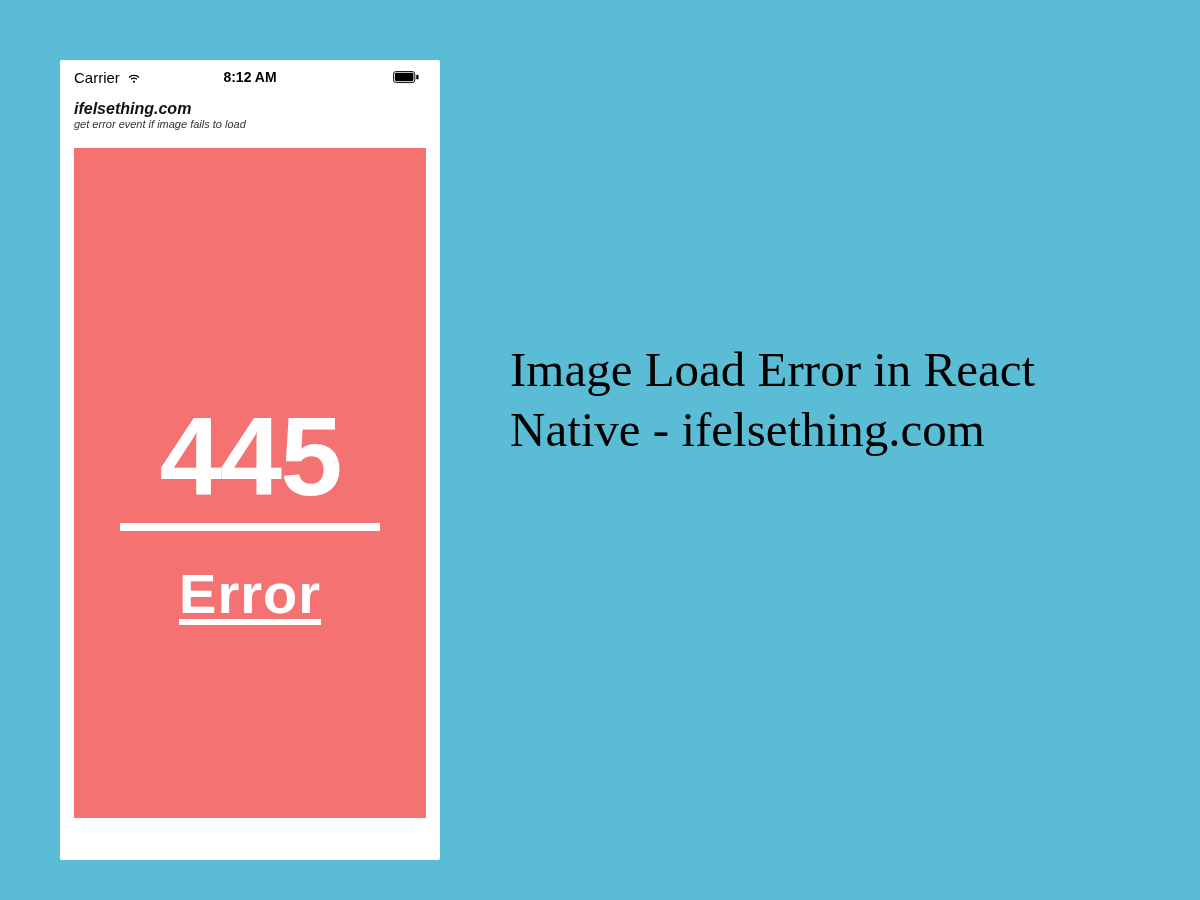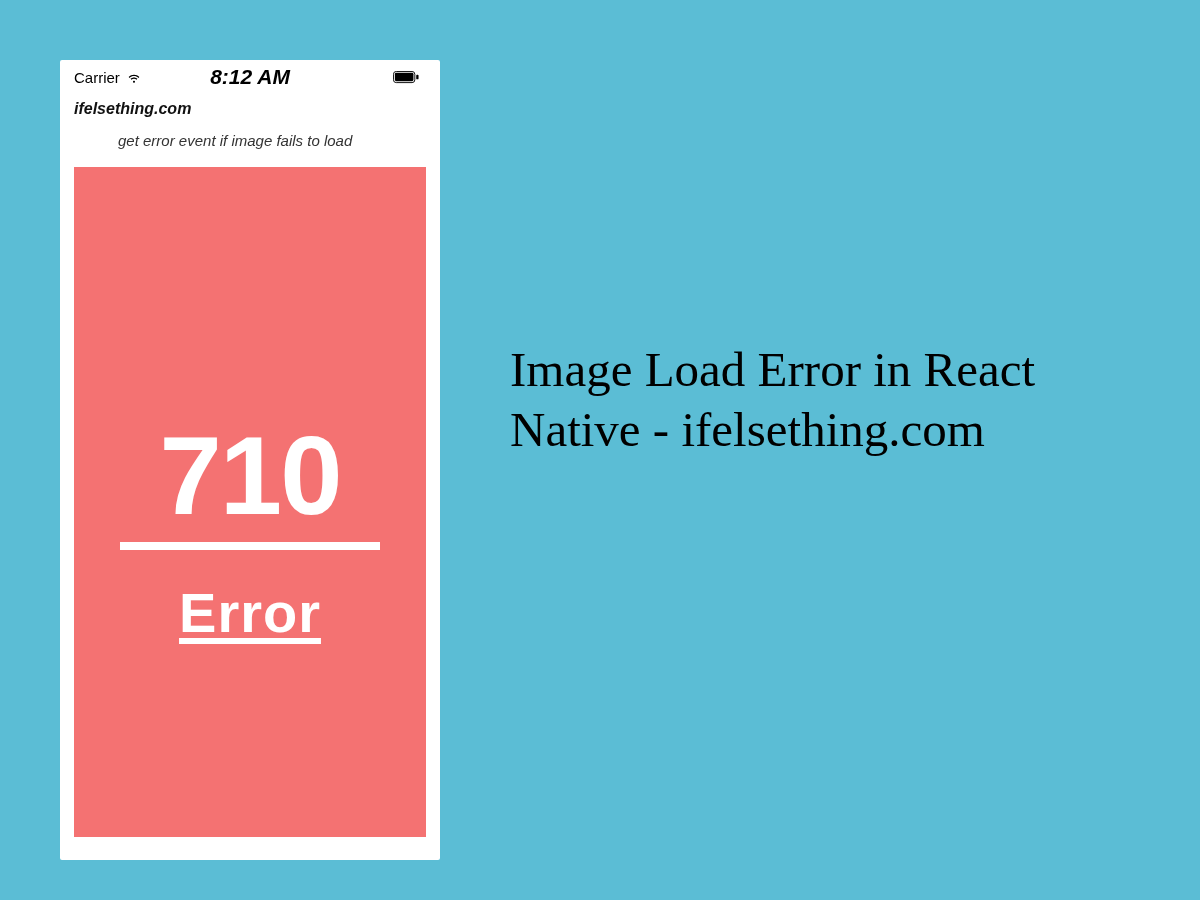--- a/index.html
+++ b/index.html
@@ -37,22 +37,21 @@
     .status-left {
       display: flex;
       align-items: center;
       gap: 6px;
     }
     .status-center {
       position: absolute;
       left: 50%;
       transform: translateX(-50%);
       font-weight: 600;
-      font-size: 21px;
-      font-style: italic;
+      font-size: 14px;
     }
     .status-right {
       display: flex;
       align-items: center;
     }
     .wifi-icon svg {
       width: 16px;
       height: 16px;
       display: block;
     }
@@ -62,28 +61,26 @@
       display: block;
     }
     .app-header {
       padding: 10px 14px 4px 14px;
     }
     .app-title {
       font-style: italic;
       font-weight: 600;
       font-size: 16px;
       color: #111;
-      margin-bottom: 14px;
     }
     .app-subtitle {
       font-style: italic;
-      font-size: 15px;
+      font-size: 11px;
       color: #333;
       margin-bottom: 14px;
-      margin-left: 44px;
     }
     .error-panel {
       margin: 0 14px 14px 14px;
       background: #f47272;
       height: 670px;
       display: flex;
       flex-direction: column;
       justify-content: center;
       align-items: center;
       padding-top: 60px;
@@ -148,19 +145,19 @@
       </span>
     </div>
   </div>
 
   <div class="app-header">
     <div class="app-title">ifelsething.com</div>
     <div class="app-subtitle">get error event if image fails to load</div>
   </div>
 
   <div class="error-panel">
-    <div class="big404">710</div>
+    <div class="big404">445</div>
     <div class="underline-bar"></div>
     <div class="error-label">Error</div>
   </div>
 </div>
 
 <div class="headline">Image Load Error in React Native - ifelsething.com</div>
 
 </body></html>

